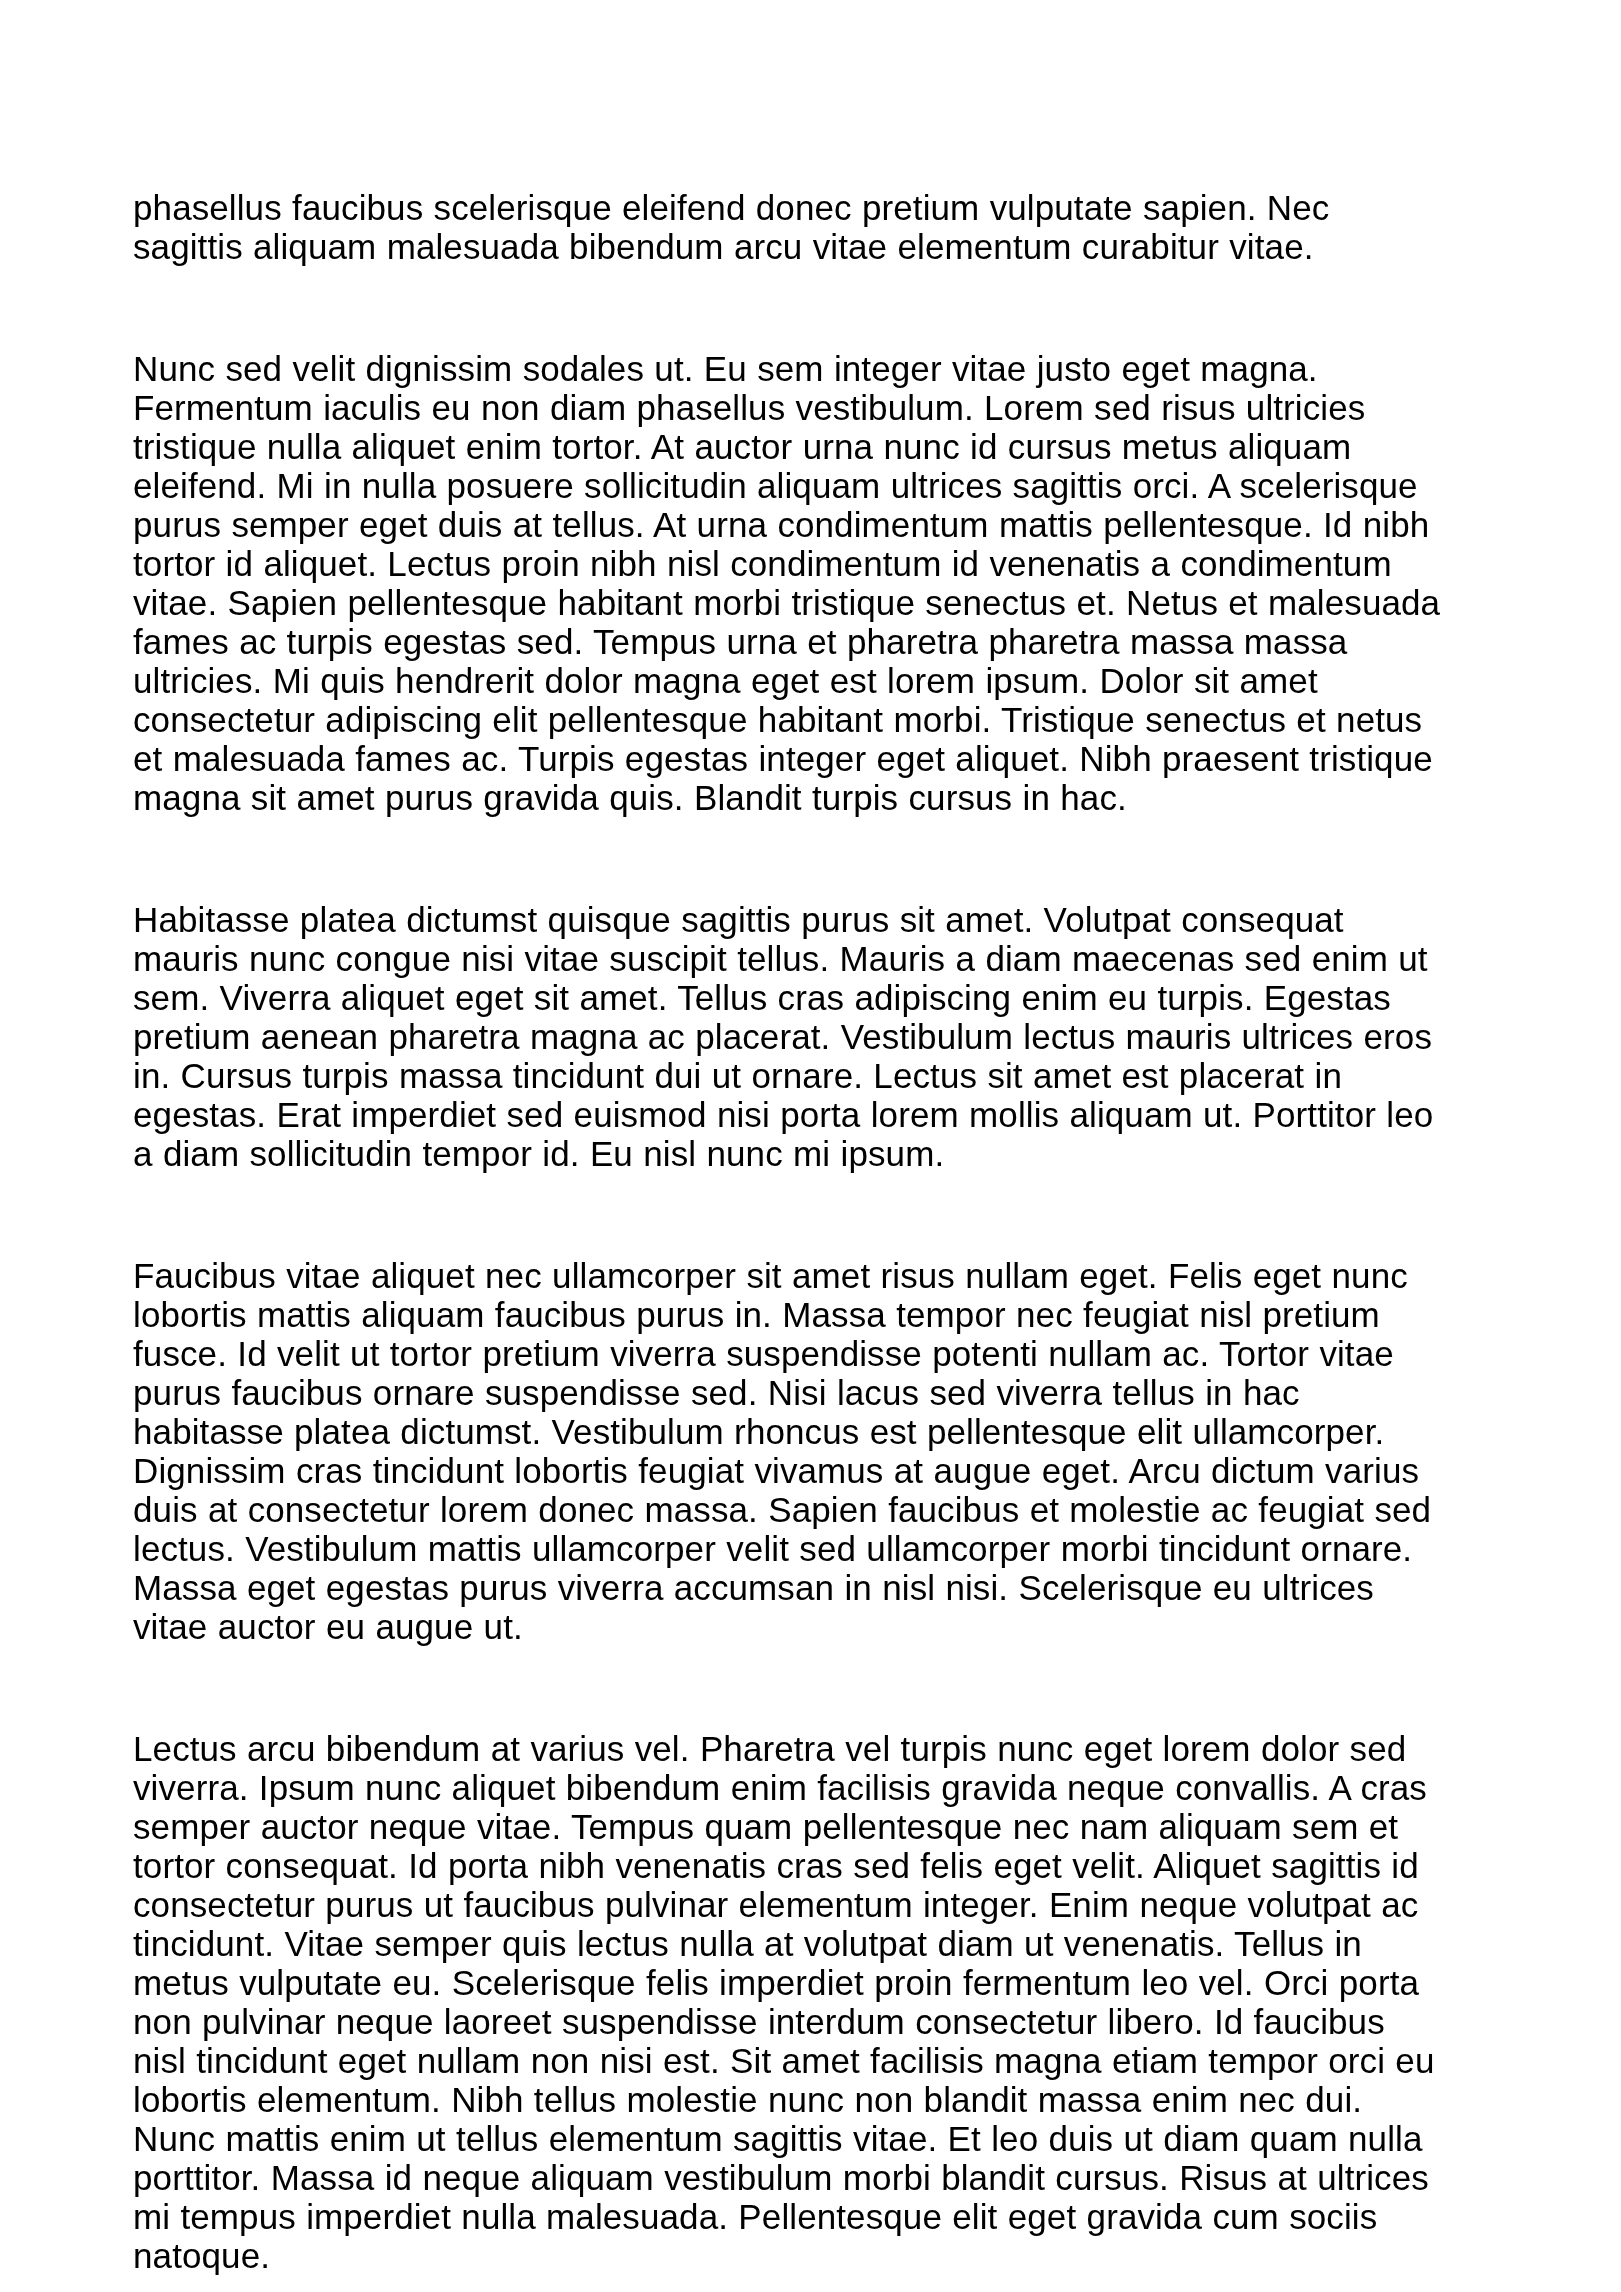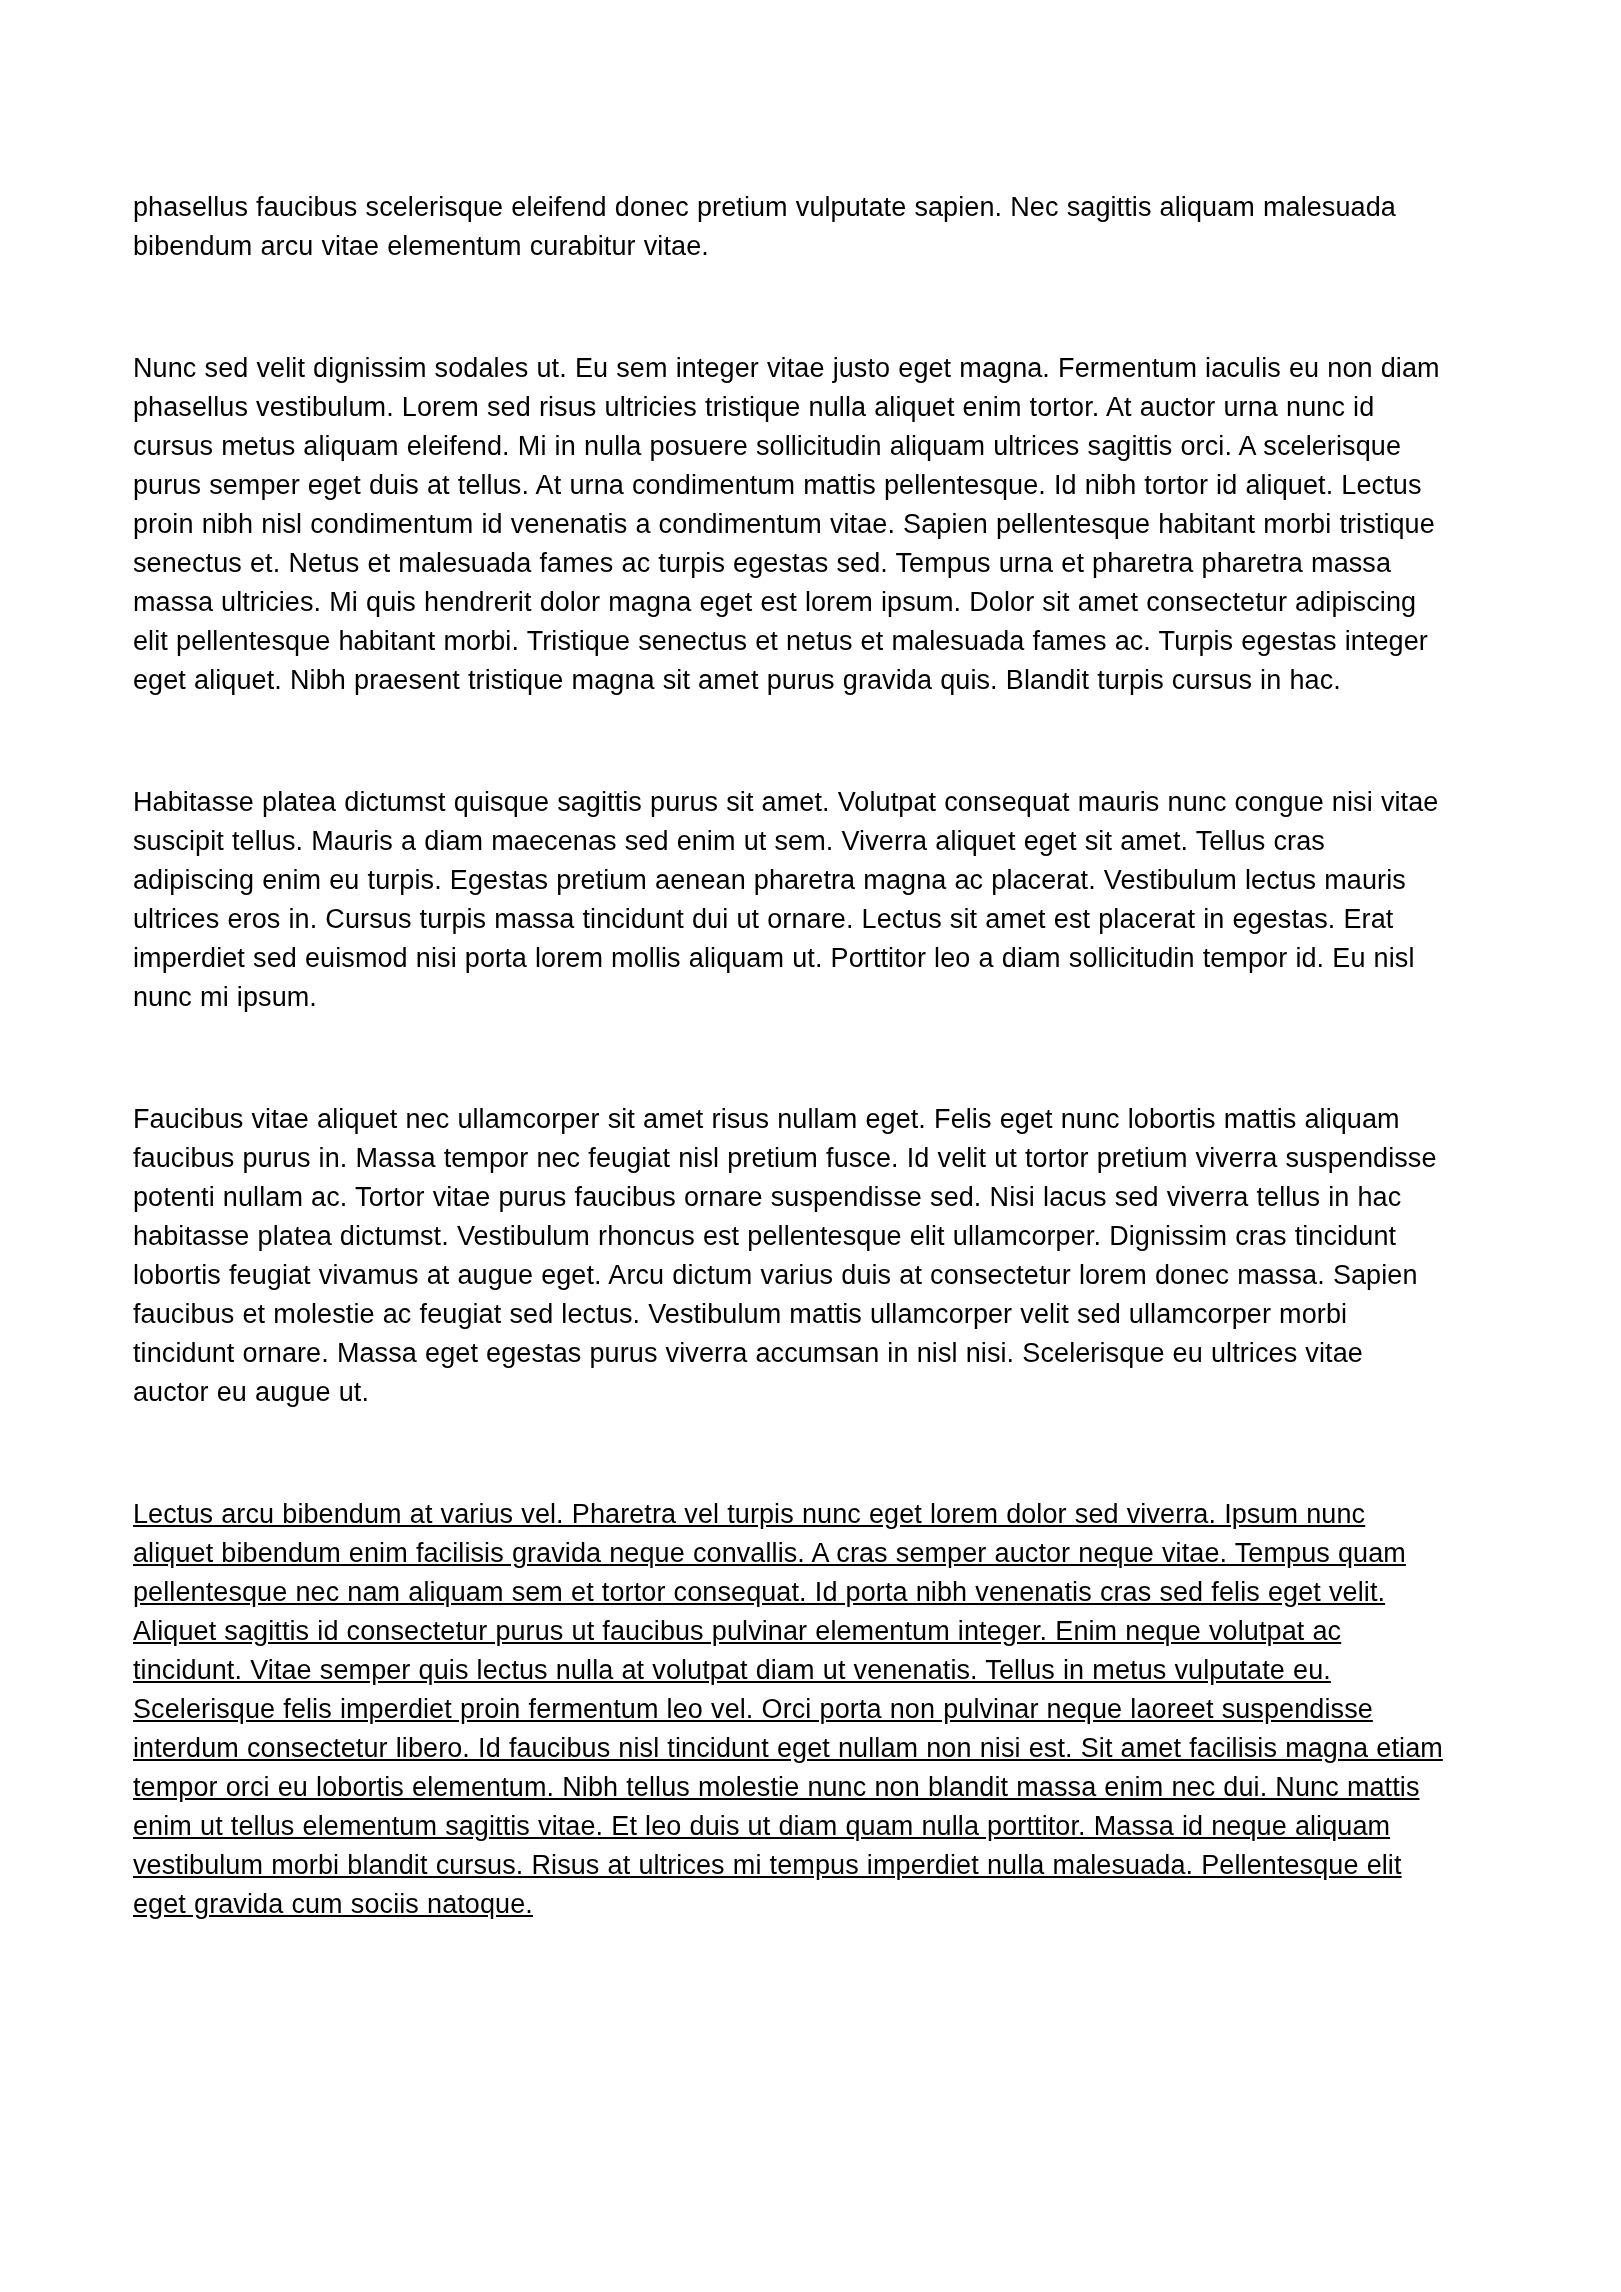--- a/index.html
+++ b/index.html
@@ -14,32 +14,31 @@
   .page {
     width: 1621px;
     height: 2293px;
     background: #ffffff;
     padding: 188px 178px 0 133px;
     font-family: "Liberation Sans", "DejaVu Sans", sans-serif;
     color: #000000;
   }
 
   .page p {
-    font-size: 27px;
+    font-size: 35px;
     line-height: 39px;
     font-weight: 400;
     letter-spacing: 0.1px;
     margin: 0 0 83px 0;
     text-align: left;
     word-spacing: 0.5px;
   }
 
   .page p:last-child {
     margin-bottom: 0;
-    text-decoration: underline;
   }
 </style>
 </head>
 <body>
 
 <div class="page">
   <p>phasellus faucibus scelerisque eleifend donec pretium vulputate sapien. Nec sagittis aliquam malesuada bibendum arcu vitae elementum curabitur vitae.</p>
   <p>Nunc sed velit dignissim sodales ut. Eu sem integer vitae justo eget magna. Fermentum iaculis eu non diam phasellus vestibulum. Lorem sed risus ultricies tristique nulla aliquet enim tortor. At auctor urna nunc id cursus metus aliquam eleifend. Mi in nulla posuere sollicitudin aliquam ultrices sagittis orci. A scelerisque purus semper eget duis at tellus. At urna condimentum mattis pellentesque. Id nibh tortor id aliquet. Lectus proin nibh nisl condimentum id venenatis a condimentum vitae. Sapien pellentesque habitant morbi tristique senectus et. Netus et malesuada fames ac turpis egestas sed. Tempus urna et pharetra pharetra massa massa ultricies. Mi quis hendrerit dolor magna eget est lorem ipsum. Dolor sit amet consectetur adipiscing elit pellentesque habitant morbi. Tristique senectus et netus et malesuada fames ac. Turpis egestas integer eget aliquet. Nibh praesent tristique magna sit amet purus gravida quis. Blandit turpis cursus in hac.</p>
   <p>Habitasse platea dictumst quisque sagittis purus sit amet. Volutpat consequat mauris nunc congue nisi vitae suscipit tellus. Mauris a diam maecenas sed enim ut sem. Viverra aliquet eget sit amet. Tellus cras adipiscing enim eu turpis. Egestas pretium aenean pharetra magna ac placerat. Vestibulum lectus mauris ultrices eros in. Cursus turpis massa tincidunt dui ut ornare. Lectus sit amet est placerat in egestas. Erat imperdiet sed euismod nisi porta lorem mollis aliquam ut. Porttitor leo a diam sollicitudin tempor id. Eu nisl nunc mi ipsum.</p>
   <p>Faucibus vitae aliquet nec ullamcorper sit amet risus nullam eget. Felis eget nunc lobortis mattis aliquam faucibus purus in. Massa tempor nec feugiat nisl pretium fusce. Id velit ut tortor pretium viverra suspendisse potenti nullam ac. Tortor vitae purus faucibus ornare suspendisse sed. Nisi lacus sed viverra tellus in hac habitasse platea dictumst. Vestibulum rhoncus est pellentesque elit ullamcorper. Dignissim cras tincidunt lobortis feugiat vivamus at augue eget. Arcu dictum varius duis at consectetur lorem donec massa. Sapien faucibus et molestie ac feugiat sed lectus. Vestibulum mattis ullamcorper velit sed ullamcorper morbi tincidunt ornare. Massa eget egestas purus viverra accumsan in nisl nisi. Scelerisque eu ultrices vitae auctor eu augue ut.</p>

